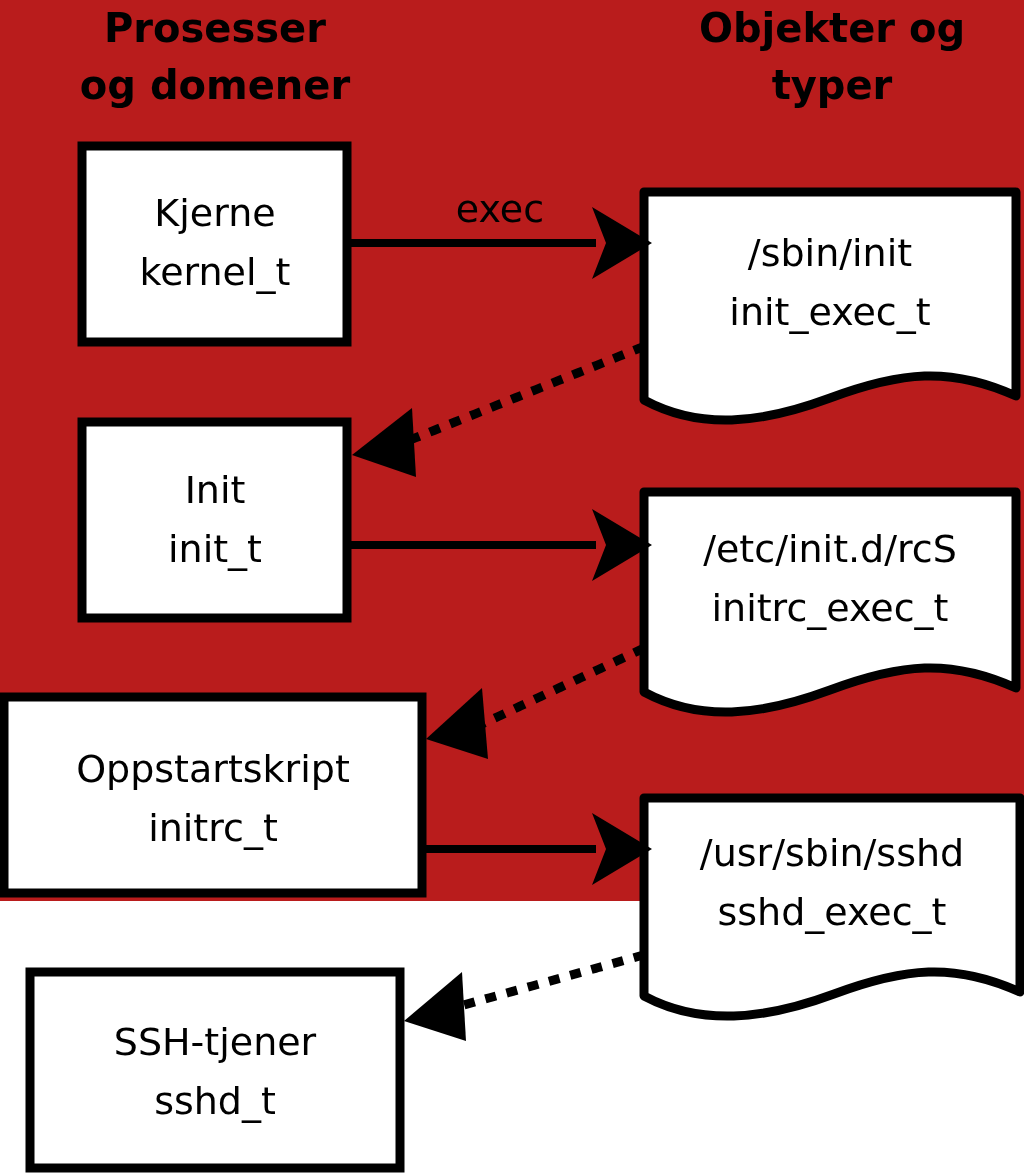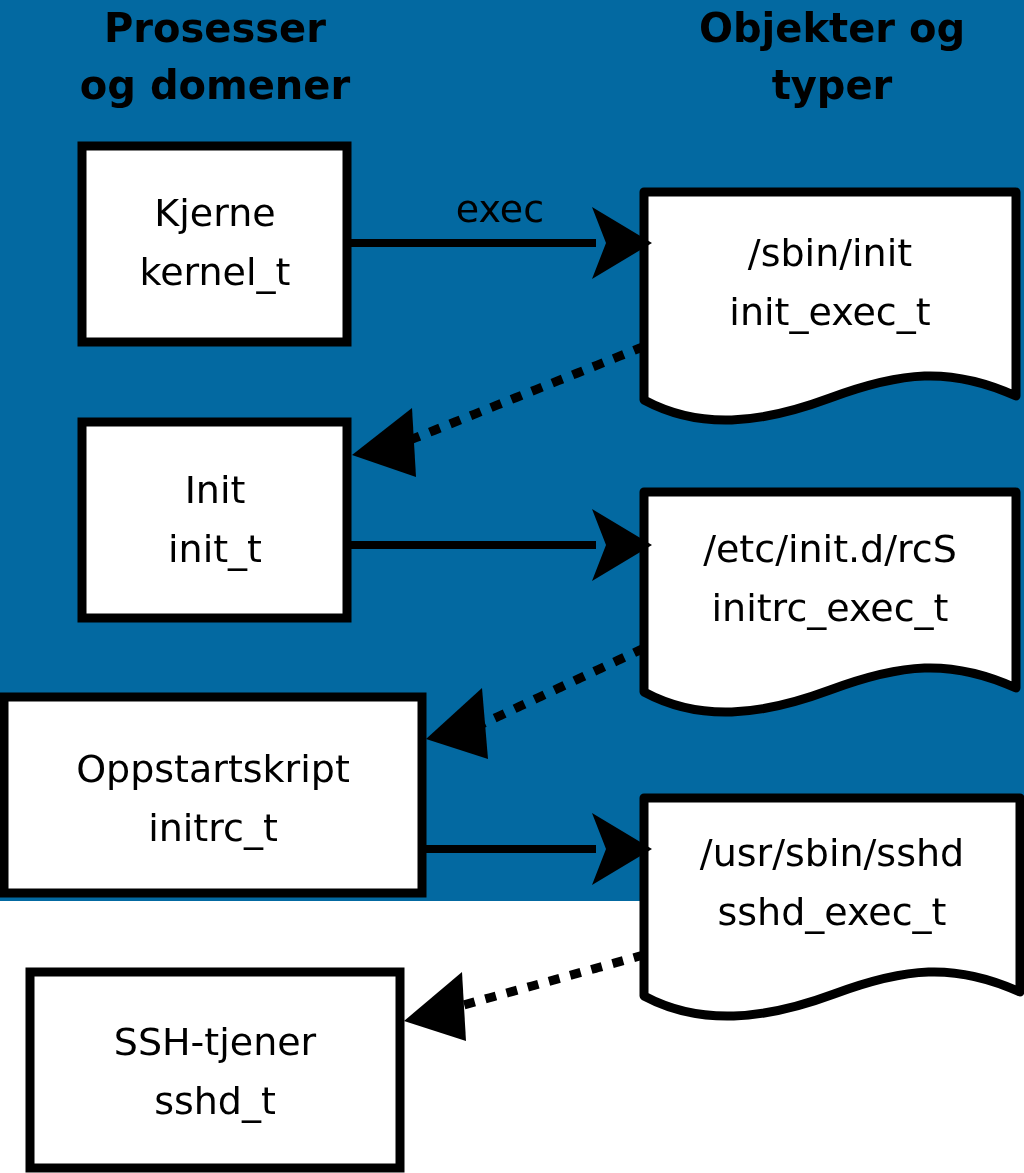--- a/index.html
+++ b/index.html
@@ -10,21 +10,21 @@
   body {
     width: 1024px;
     height: 1173px;
     font-family: "DejaVu Sans", "Liberation Sans", sans-serif;
     overflow: hidden;
   }
   #diagram-root {
     position: relative;
     width: 1024px;
     height: 901px;
-    background: #0369a1;
+    background: #b91c1c;
   }
   svg.diagram-canvas {
     position: absolute;
     top: 0;
     left: 0;
     width: 1024px;
     height: 1173px;
   }
   .col-header {
     font-weight: bold;

